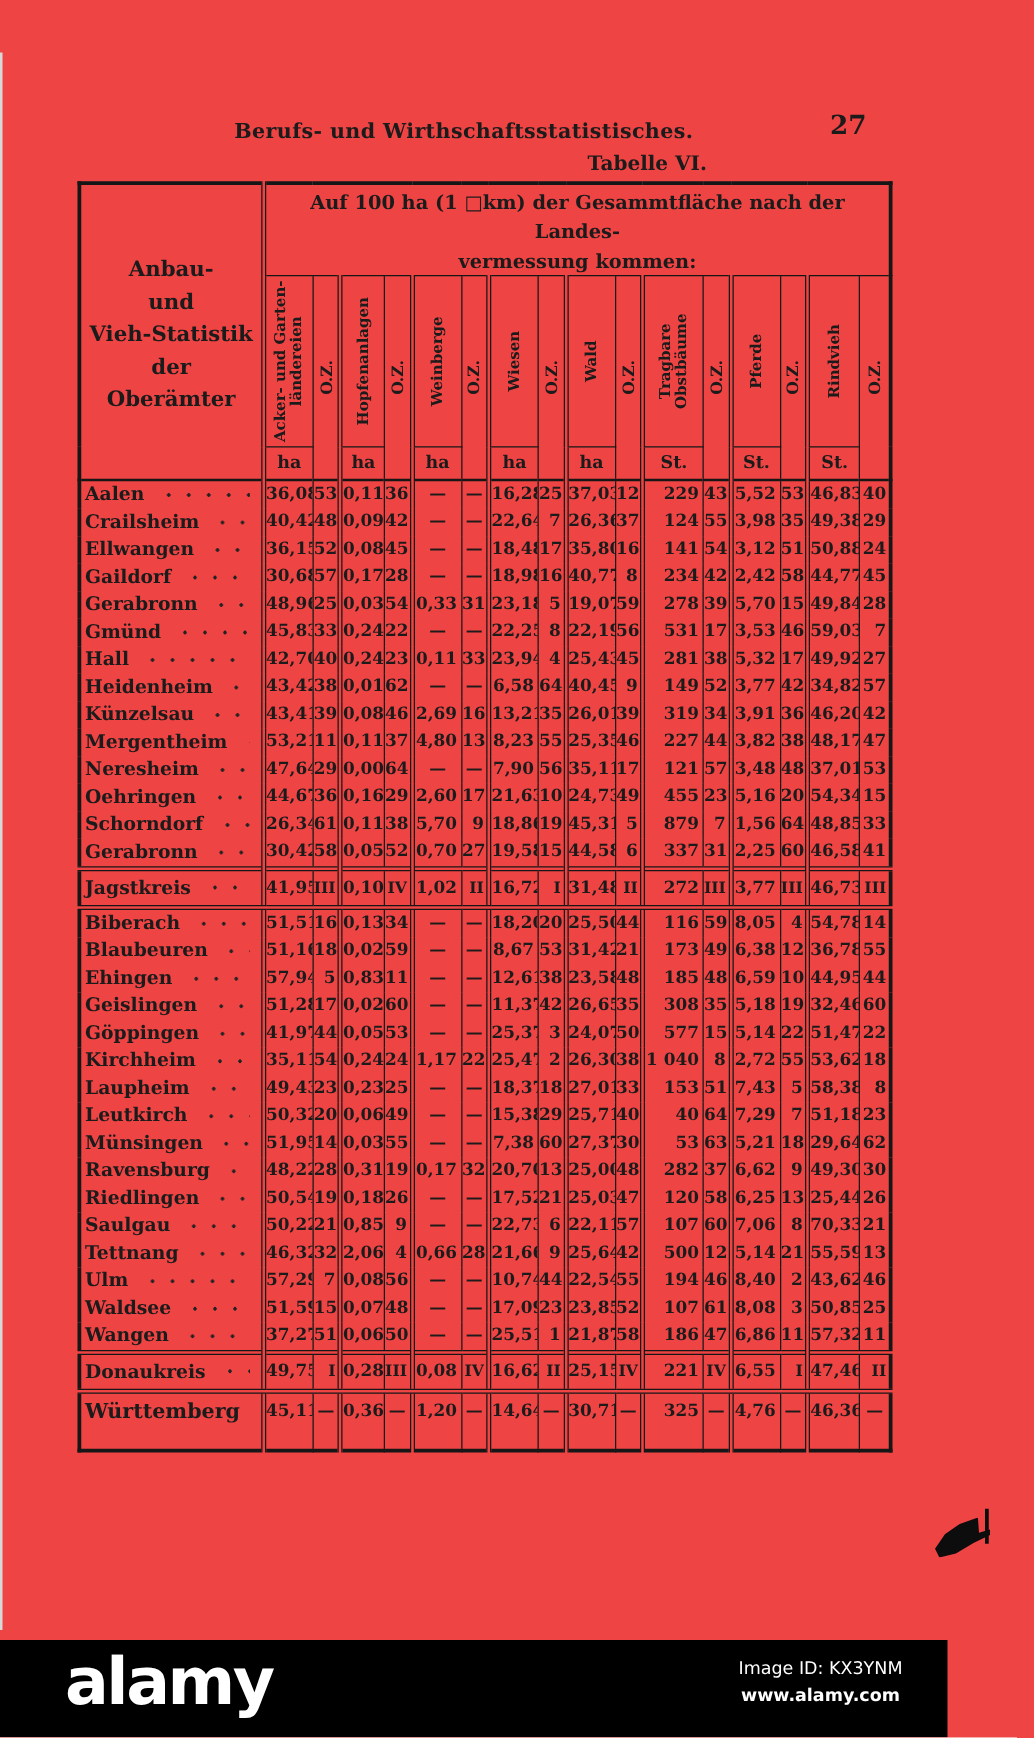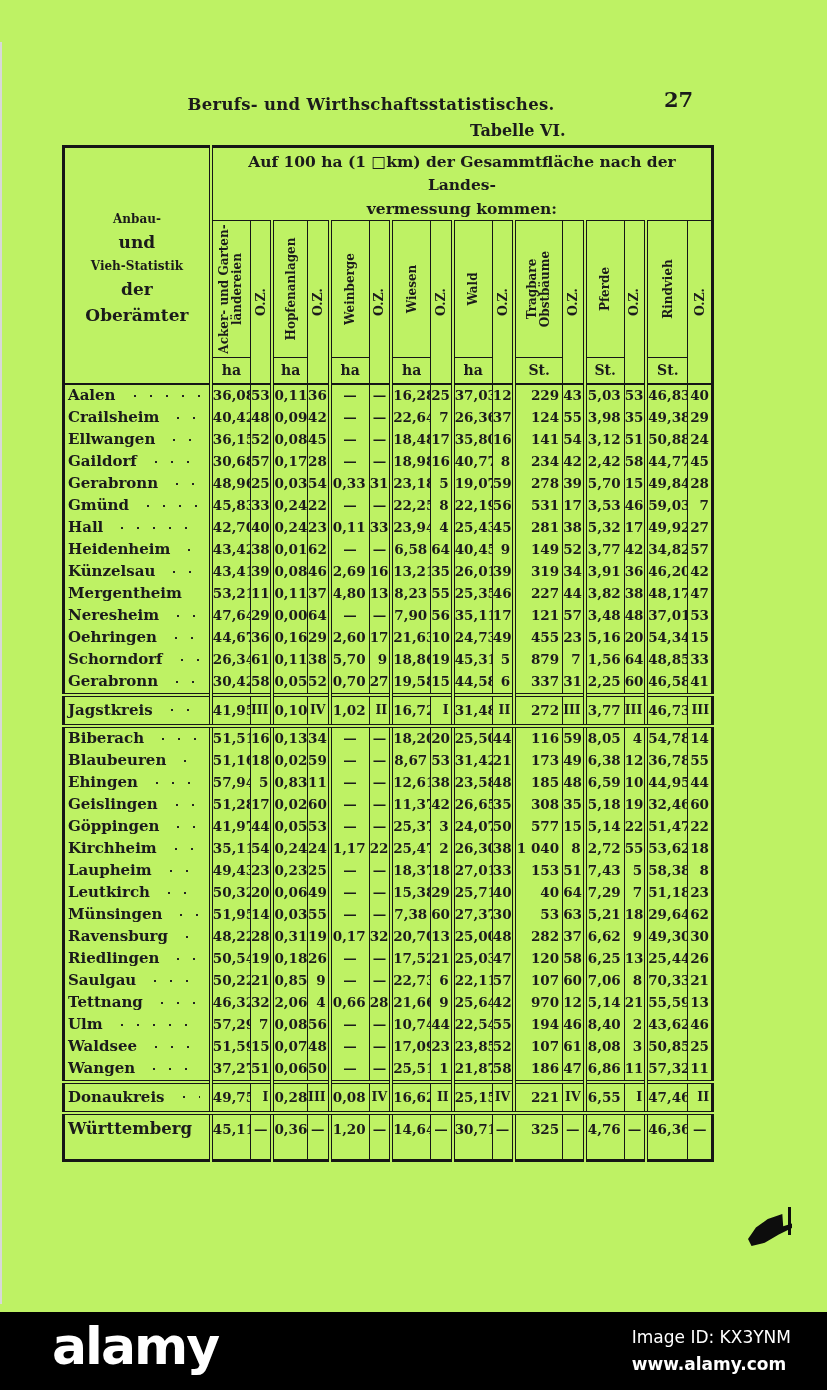--- a/index.html
+++ b/index.html
@@ -1,36 +1,36 @@
 <!DOCTYPE html>
 <html><head>
 <meta charset="utf-8">
 <style>
   html,body{margin:0;padding:0;background:#ffffff;}
-  .page{position:relative;width:827px;height:1390px;background:#bef264;overflow:hidden;
+  .page{position:relative;width:827px;height:1390px;background:#ef4444;overflow:hidden;
         font-family:"DejaVu Serif", serif;color:#1b1b1b;}
   .scan-edge{position:absolute;left:0;top:42px;width:2px;height:1262px;background:#d8d8d8;}
 
   .running-title{position:absolute;top:95px;left:0;width:742px;text-align:center;
         font-size:16.5px;font-weight:700;letter-spacing:.3px;}
   .page-number{position:absolute;top:87px;left:664px;font-size:21px;font-weight:700;}
   .table-caption{position:absolute;top:121px;left:470px;width:192px;
         font-size:16px;font-weight:700;}
 
   table.stat{position:absolute;left:62px;top:145px;width:652px;border-collapse:collapse;
         table-layout:fixed;border:3px solid #161616;}
   th,td{padding:0;font-weight:700;overflow:hidden;}
 
   .span-header{height:52px;text-align:center;font-size:15.5px;line-height:1.5;
         border-left:4px double #161616;border-bottom:1px solid #161616;padding-top:2px;}
   .stub-header{vertical-align:middle;border-bottom:2px solid #161616;}
   .stub-inner{display:flex;flex-direction:column;justify-content:center;align-items:center;
         gap:9px;padding-top:6px;}
   .stub-line{font-size:17px;line-height:1;}
-  .stub-line:nth-child(1),.stub-line:nth-child(3){font-size:12px;text-align:right;}
+  .stub-line:nth-child(1),.stub-line:nth-child(3){font-size:17px;text-align:right;}
   .stub-line:nth-child(5){font-size:17px;}
 
   th.rot-val{height:136px;position:relative;border-left:4px double #161616;}
   th.rot-oz{position:relative;border-left:1px solid #161616;border-bottom:2px solid #161616;}
   .rotbox{position:absolute;left:50%;top:50%;transform:translate(-50%,-50%) rotate(-90deg);
         width:130px;text-align:center;font-size:12px;line-height:1.08;}
   th.rot-oz .rotbox{width:44px;font-size:12.5px;}
   th.unit{height:25px;text-align:center;font-size:14px;
         border-top:1px solid #161616;border-left:4px double #161616;border-bottom:2px solid #161616;margin-top:32px;}
 
@@ -48,25 +48,25 @@
   tr.kreis td{height:27px;border-top:4px double #161616;border-bottom:4px double #161616;}
   tr.kreis td.z{font-size:12.5px;}
   tr.state td{height:29px;}
   tr.state .nm{font-size:16.5px;}
   tr.spacer td{height:15px;}
 
   .ink-blob{position:absolute;left:748px;top:1214px;width:44px;height:32px;background:#0d0d0d;
         clip-path:polygon(0% 78%,18% 42%,45% 16%,78% 0%,80% 38%,100% 30%,100% 44%,70% 64%,38% 90%,8% 100%);}
   .ink-stem{position:absolute;left:788px;top:1207px;width:3px;height:28px;background:#0d0d0d;}
 
-  .alamy-bar{position:absolute;left:0;top:1312px;width:827px;height:78px;background:#000;}
+  .alamy-bar{position:absolute;left:0;top:1312px;width:758px;height:78px;background:#000;}
   .alamy-logo{position:absolute;left:52px;top:4px;color:#fff;font-family:"DejaVu Sans",sans-serif;
         font-weight:700;font-size:52px;letter-spacing:-2px;}
-  .alamy-meta{position:absolute;right:36px;top:12px;text-align:left;color:#fff;
-        font-family:"DejaVu Sans",sans-serif;font-size:17px;line-height:1.6;}
+  .alamy-meta{position:absolute;right:36px;top:12px;text-align:center;color:#fff;
+        font-family:"DejaVu Sans",sans-serif;font-size:14px;line-height:1.6;}
   .alamy-meta .url{font-weight:700;}
 </style>
 </head>
 <body>
 
 <div class="page">
   <div class="scan-edge"></div>
   <div class="running-title">Berufs- und Wirthschaftsstatistisches.</div>
   <div class="page-number">27</div>
   <div class="table-caption">Tabelle VI.</div>
@@ -181,21 +181,21 @@
           <td class="v">0,11</td>
           <td class="z">36</td>
           <td class="v dash">—</td>
           <td class="z dash">—</td>
           <td class="v">16,28</td>
           <td class="z">25</td>
           <td class="v">37,03</td>
           <td class="z">12</td>
           <td class="v">229</td>
           <td class="z">43</td>
-          <td class="v">5,03</td>
+          <td class="v">5,52</td>
           <td class="z">53</td>
           <td class="v">46,83</td>
           <td class="z">40</td>
         </tr>
         <tr class="district">
           <td class="name">
             <div class="nmwrap">
               <span class="nm">Crailsheim</span>
               <span class="leader"></span>
             </div>
@@ -827,21 +827,21 @@
           <td class="v">46,32</td>
           <td class="z">32</td>
           <td class="v">2,06</td>
           <td class="z">4</td>
           <td class="v">0,66</td>
           <td class="z">28</td>
           <td class="v">21,66</td>
           <td class="z">9</td>
           <td class="v">25,64</td>
           <td class="z">42</td>
-          <td class="v">970</td>
+          <td class="v">500</td>
           <td class="z">12</td>
           <td class="v">5,14</td>
           <td class="z">21</td>
           <td class="v">55,59</td>
           <td class="z">13</td>
         </tr>
         <tr class="district">
           <td class="name">
             <div class="nmwrap">
               <span class="nm">Ulm</span>

